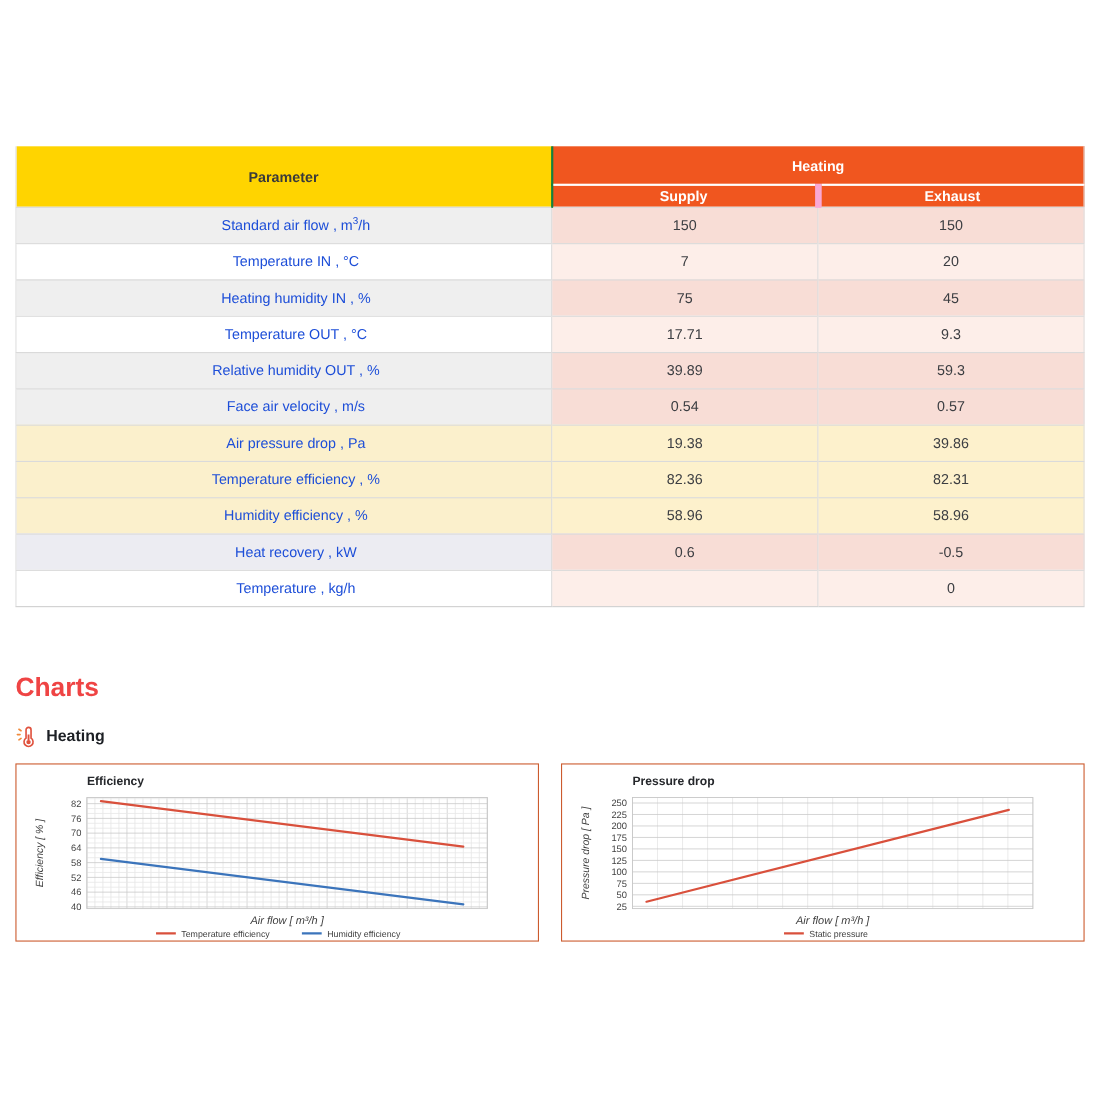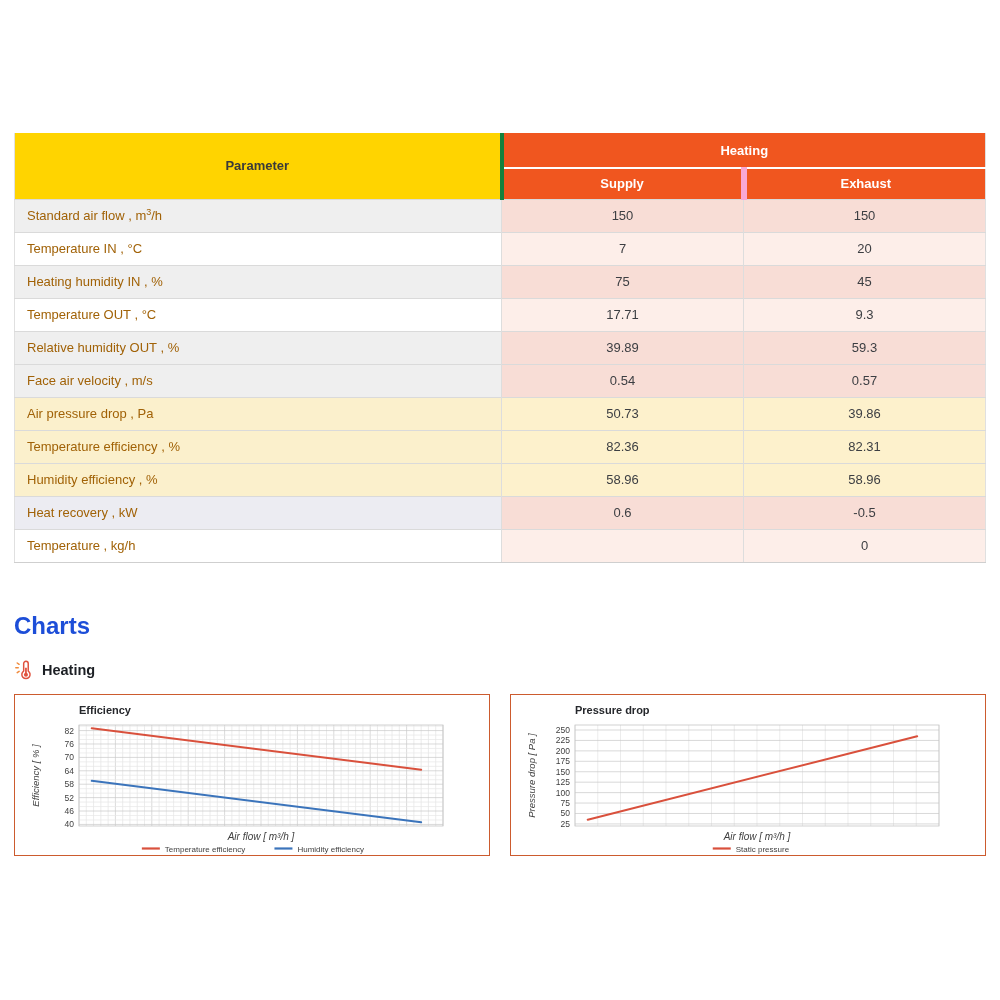--- a/index.html
+++ b/index.html
@@ -12,36 +12,36 @@
   html,body{background:#fff}
   body{font-family:"Liberation Sans",sans-serif;color:#3e4045}
   .page{position:relative;width:1000px;height:1000px;background:#fff;overflow:hidden}
 
   
   .tbl-wrap{position:absolute;left:14px;top:133px;width:971px}
   table{border-collapse:collapse;table-layout:fixed;width:971px;font-size:13px;color:#3e4045;
         border-left:1px solid #e0e0e0;border-right:1px solid #e0e0e0}
   col.c-param{width:487px} col.c-val{width:242px}
   thead th{font-weight:700;font-size:13px;text-align:center}
-  .th-param{background:var(--header_yellow);color:#3a3a3a;border-right:4px solid #15803d}
+  .th-param{background:var(--header_yellow);color:#3a3a3a;border-right:2px solid #15803d}
   .th-heating{background:var(--header_orange);color:#fff;height:35px;border-bottom:2px solid #fff}
-  .th-sub{background:var(--header_orange);color:#fff;height:31px}
+  .th-sub{background:var(--header_orange);color:#fff;height:20px}
   .th-sub.right{border-left:6px solid #f9a8d4}
   tbody td{height:33px;border-top:1px solid #dadada}
   tbody tr:last-child td{border-bottom:1px solid #cfcfcf}
-  td.param{text-align:left;padding-left:12px;color:#a16207}
+  td.param{text-align:center;padding-left:22px;color:#1d4ed8}
   td.val{text-align:center;border-left:1px solid #ddd;color:#3c3e42}
   td.param sup{font-size:9px}
   .b-gray{background:var(--row_gray)} .b-white{background:var(--row_white)}
   .b-yellow{background:var(--row_yellow)} .b-grayblue{background:var(--row_gray_blue)}
   .v-gray{background:var(--value_pink_dark)} .v-white{background:var(--value_pink_light)}
   .v-yellow{background:var(--value_yellow)} .v-grayblue{background:var(--value_pink_dark)}
 
   
-  .charts-title{position:absolute;left:14px;top:612px;font-size:24px;font-weight:700;color:#1d4ed8}
+  .charts-title{position:absolute;left:14px;top:612px;font-size:24px;font-weight:700;color:#ef4444}
   .heating-row{position:absolute;left:13px;top:659px;display:flex;align-items:center;gap:8px;
                font-size:14.5px;font-weight:700;color:#1c1f24}
   .cards{position:absolute;left:14px;top:694px;display:flex;gap:20px}
   .card{width:476px;height:162px;border:1px solid var(--card_border);background:#fff}
   .card svg{display:block;width:100%;height:100%}
 </style>
 </head>
 <body>
 
 <div class="page">
@@ -89,21 +89,21 @@
             <td class="val v-gray">39.89</td>
             <td class="val v-gray">59.3</td>
           </tr>
           <tr>
             <td class="param b-gray"><span>Face air velocity , m/s</span></td>
             <td class="val v-gray">0.54</td>
             <td class="val v-gray">0.57</td>
           </tr>
           <tr>
             <td class="param b-yellow"><span>Air pressure drop , Pa</span></td>
-            <td class="val v-yellow">50.73</td>
+            <td class="val v-yellow">19.38</td>
             <td class="val v-yellow">39.86</td>
           </tr>
           <tr>
             <td class="param b-yellow"><span>Temperature efficiency , %</span></td>
             <td class="val v-yellow">82.36</td>
             <td class="val v-yellow">82.31</td>
           </tr>
           <tr>
             <td class="param b-yellow"><span>Humidity efficiency , %</span></td>
             <td class="val v-yellow">58.96</td>

